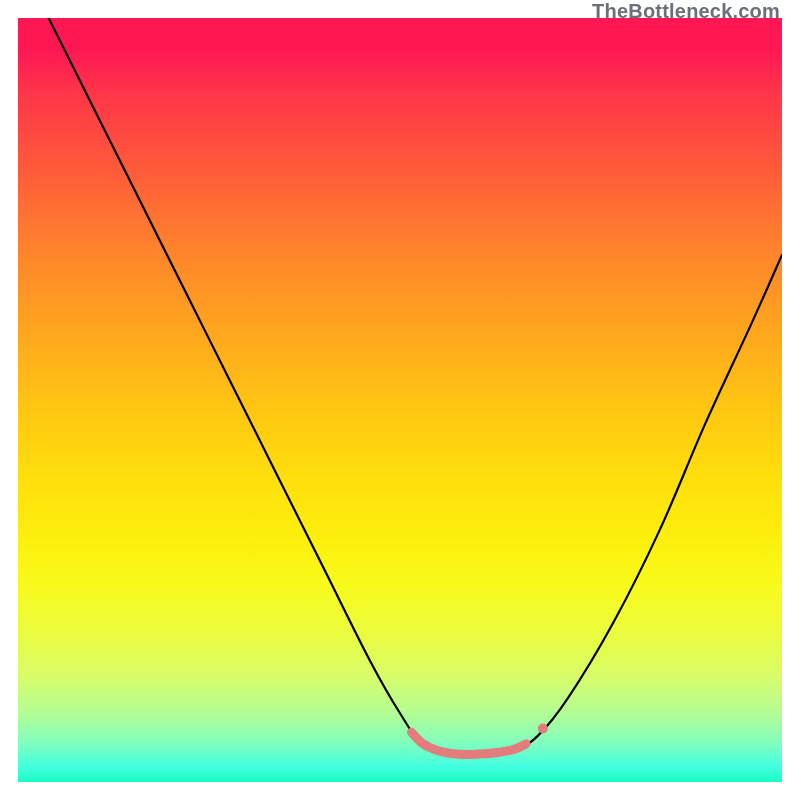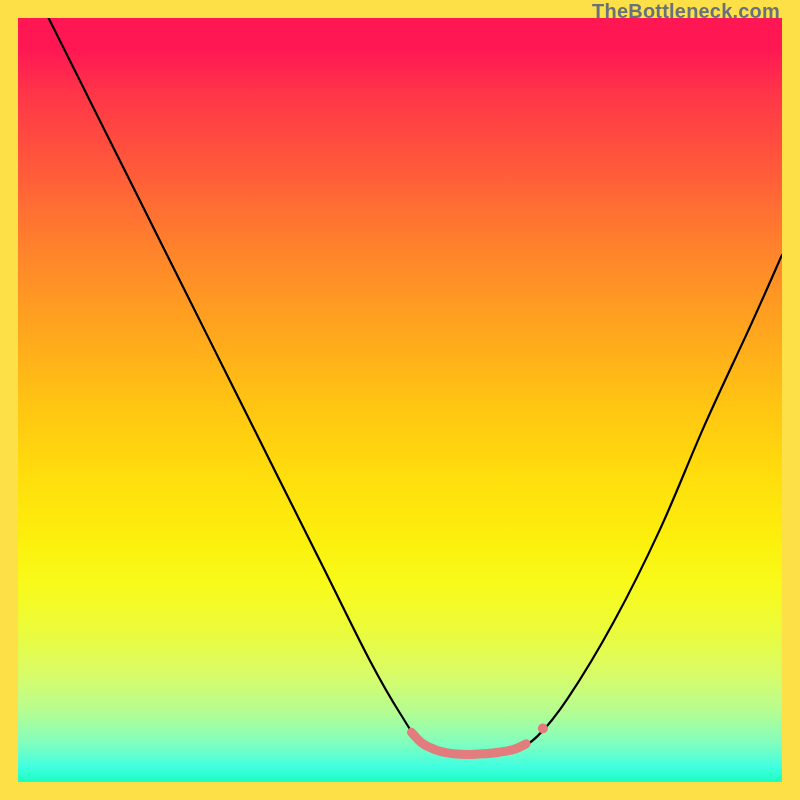--- a/index.html
+++ b/index.html
@@ -1,21 +1,21 @@
 <!DOCTYPE html>
 <html><head>
 <meta charset="utf-8">
 <style>
   * { margin: 0; padding: 0; box-sizing: border-box; }
   html, body { width: 800px; height: 800px; overflow: hidden; background: #000; }
   .chart-container {
     position: relative;
     width: 800px;
     height: 800px;
-    background: #fde047;
+    background: #ffffff;
   }
   .plot-area {
     position: absolute;
     left: 18px;
     top: 18px;
     width: 764px;
     height: 764px;
     background: linear-gradient(to bottom,
       #ff1754 0%,
       #ff1754 4%,

